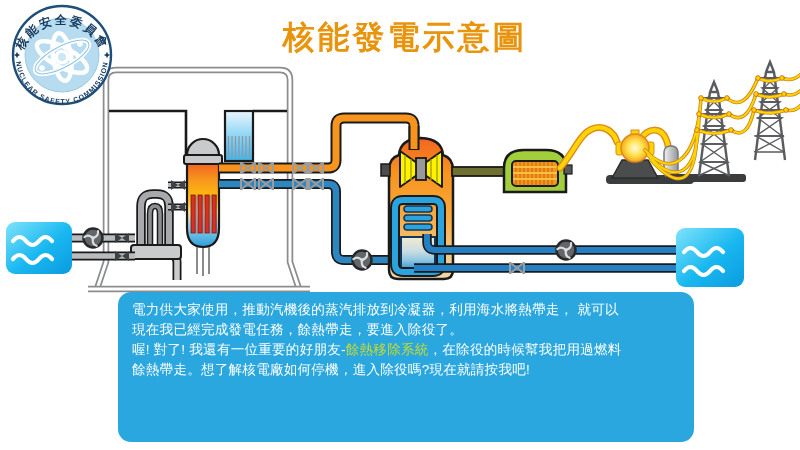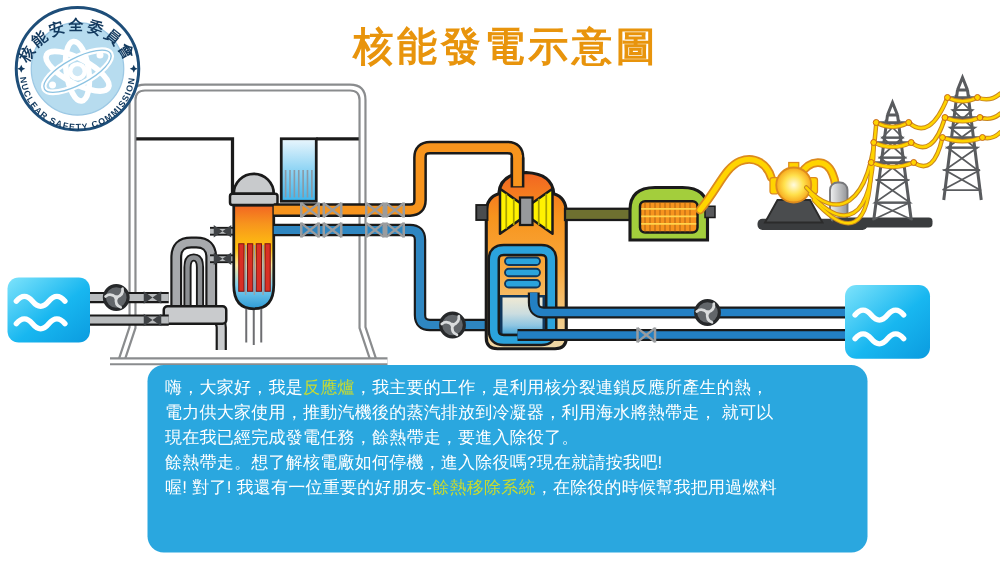--- a/index.html
+++ b/index.html
@@ -360,20 +360,19 @@
         <circle cx="62" cy="57" r="4" fill="#CDE7F5"></circle>
         <circle cx="42" cy="68" r="2.8" fill="#FFFFFF"></circle>
         <circle cx="80" cy="44" r="2.8" fill="#FFFFFF"></circle>
       </g>
     </g>
   </svg>
 
   <div class="page-title">核能發電示意圖</div>
 
   <div class="desc-box">
-    <p><span>嗨，大家好，我是</span><span class="hl">反應爐</span><span>，我主要的工作，是利用核分裂連鎖反應所產生的熱，</span></p>
     <p><span>電力供大家使用，推動汽機後的蒸汽排放到冷凝器，利用海水將熱帶走， 就可以</span></p>
     <p><span>現在我已經完成發電任務，餘熱帶走，要進入除役了。</span></p>
+    <p><span>喔! 對了! 我還有一位重要的好朋友-</span><span class="hl">餘熱移除系統</span><span>，在除役的時候幫我把用過燃料</span></p>
     <p><span>餘熱帶走。想了解核電廠如何停機，進入除役嗎?現在就請按我吧!</span></p>
-    <p><span>喔! 對了! 我還有一位重要的好朋友-</span><span class="hl">餘熱移除系統</span><span>，在除役的時候幫我把用過燃料</span></p>
   </div>
 
 </div>
 
 </body></html>

